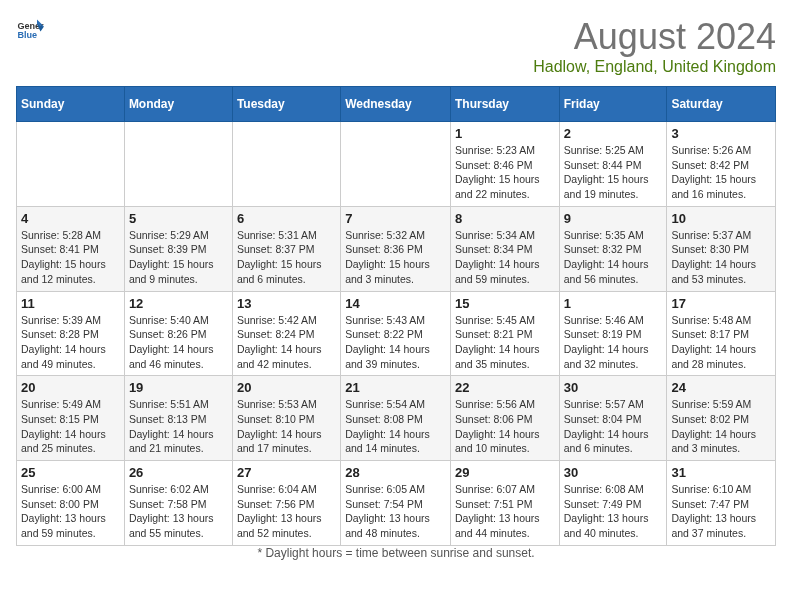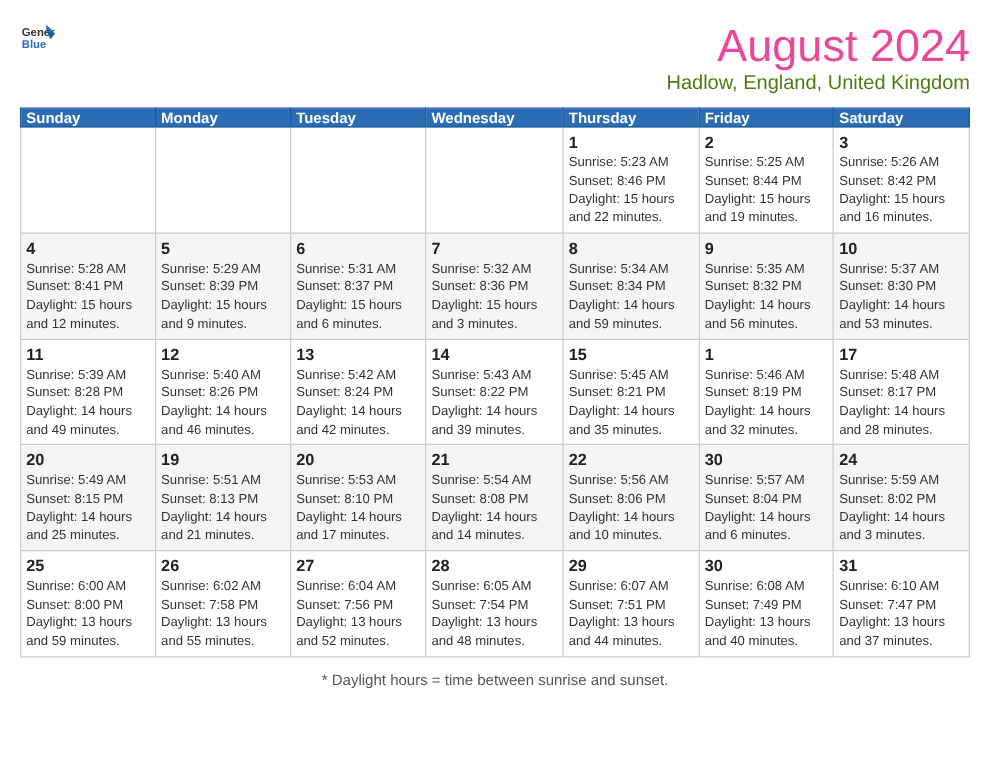--- a/index.html
+++ b/index.html
@@ -23,37 +23,37 @@
     }
     .logo-icon {
       width: 28px;
       height: 28px;
     }
     .title-area {
       text-align: right;
     }
     .month-year {
       font-size: 36px;
-      color: #ec4899;
+      color: #737373;
       font-weight: normal;
     }
     .location {
       font-size: 16px;
       color: #4d7c0f;
       font-weight: normal;
     }
     .calendar-table {
       width: 100%;
       border-collapse: collapse;
       font-size: 11px;
     }
     .calendar-table th {
       background-color: #2a6db5;
       color: #fff;
-      padding: 0 4px;
+      padding: 10px 4px;
       text-align: left;
       font-weight: bold;
       font-size: 12px;
       border: 1px solid #1a5a9a;
     }
     .calendar-table td {
       vertical-align: top;
       border: 1px solid #ccc;
       padding: 4px;
       width: 113px;
@@ -73,21 +73,21 @@
     .day-detail {
       color: #333;
       font-size: 10.5px;
       line-height: 1.4;
     }
     .empty-cell {
       background: #fff !important;
     }
     .footer-note {
       text-align: center;
-      margin-top: 11px;
+      margin-top: 0;
       font-size: 12px;
       color: #555;
     }
   </style>
 </head>
 <body>
 
 <div class="header-area">
   <div class="logo">
     <svg class="logo-icon" viewBox="0 0 40 40">

